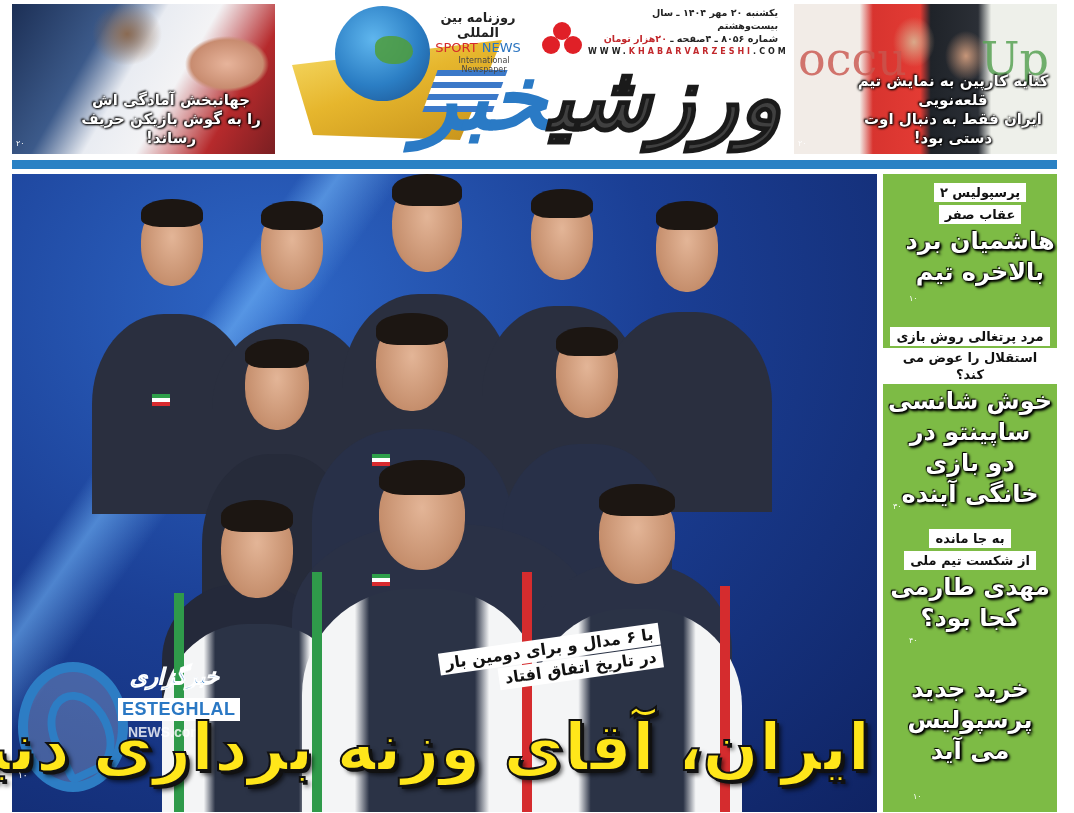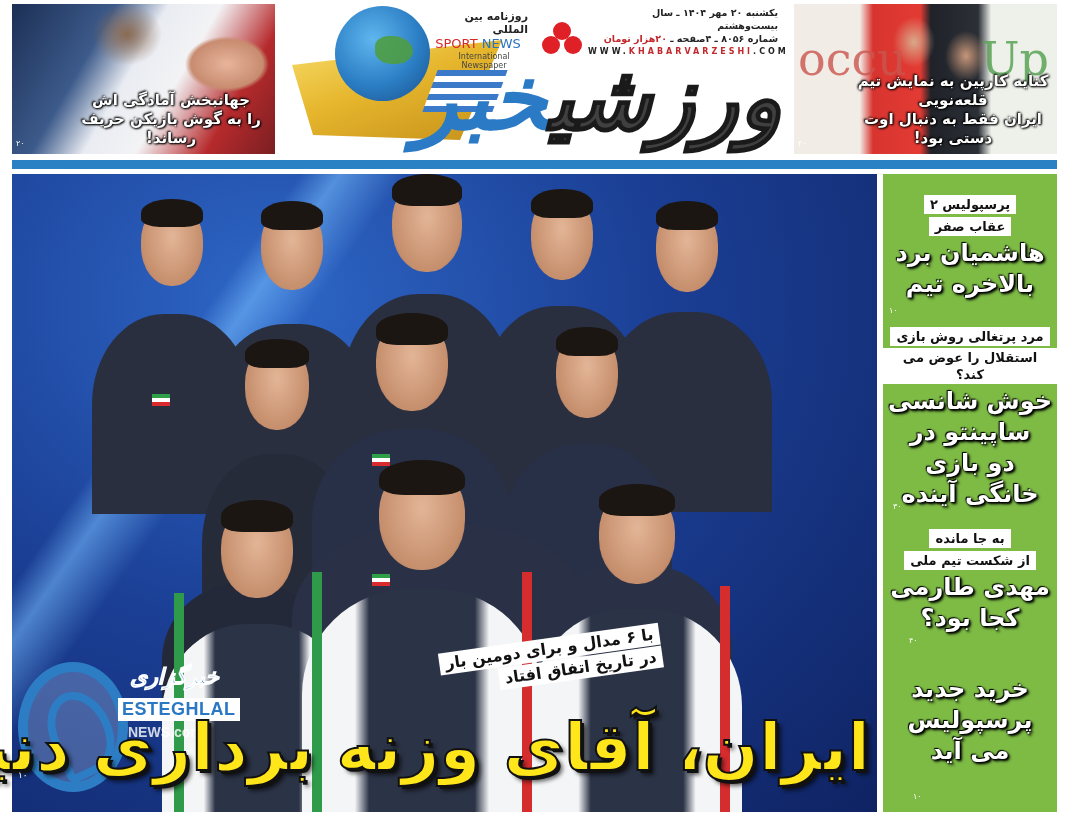--- a/index.html
+++ b/index.html
@@ -41,21 +41,21 @@
     background: repeating-linear-gradient(180deg, #3b79c9 0 6px, #ffffff 6px 12px); transform: skewX(-20deg); }
 
   .brand-name { position: absolute; right: 8px; top: 48px; direction: rtl; font-size: 90px; font-weight: bold;
     line-height: 100px; white-space: nowrap; font-style: italic; letter-spacing: -4px; }
   .brand-name .blue { color: #2a7ac5; }
   .brand-name .red  { color: #404040; text-align: center; -webkit-text-stroke: 2px #1a1a1a; }
   .clover { position: absolute; left: 252px; top: 22px; width: 40px; height: 34px; }
   .clover span { position: absolute; width: 18px; height: 18px; border-radius: 50%; background: #e02027; }
 
   .sportnews { position: absolute; left: 138px; top: 10px; width: 100px; text-align: center; }
-  .sportnews .fa { direction: rtl; font-size: 11px; font-weight: bold; color: #222; text-align: right; }
+  .sportnews .fa { direction: rtl; font-size: 13px; font-weight: bold; color: #222; }
   .sportnews .en { font-size: 13px; font-weight: normal; line-height: 16px; }
   .sportnews .en .r { color: #d52a2a; } .sportnews .en .b { color: #2a74c0; }
   .sportnews .sub { font-size: 8px; color: #444; margin-left: 12px; }
 
   .issue-info { position: absolute; right: 12px; top: 6px; width: 190px; direction: rtl; text-align: right;
     font-size: 9.5px; line-height: 13px; color: #222; font-weight: bold; }
   .issue-info .price { color: #c2282c; }
   .issue-info .url { direction: ltr; text-align: left; letter-spacing: 3px; font-size: 8px; }
   .issue-info .url .hl { color: #c2282c; }
 
@@ -247,21 +247,21 @@
 
   <div class="subhead">
     <div>با ۶ مدال و برای دومین بار</div>
     <div>در تاریخ اتفاق افتاد</div>
   </div>
 
   <div class="headline">ایران، آقای وزنه برداری دنیا</div>
   <span class="main-pgref">۱۰</span>
 
   <aside class="sidebar">
-    <div class="sb-item" style="top:20px;">
+    <div class="sb-item" style="top:8px;margin-left:20px;">
       <div class="sb-kicker">پرسپولیس ۲</div><br>
       <div class="sb-kicker">عقاب صفر</div>
       <div class="sb-title">هاشمیان برد</div>
       <div class="sb-title">بالاخره تیم</div>
       <span class="sb-ref" style="left:6px;top:112px;">۱۰</span>
     </div>
 
     <div class="sb-item" style="top:152px;">
       <div class="sb-kicker">مرد پرتغالی روش بازی</div><br>
       <div class="sb-kicker">استقلال را عوض می کند؟</div>

